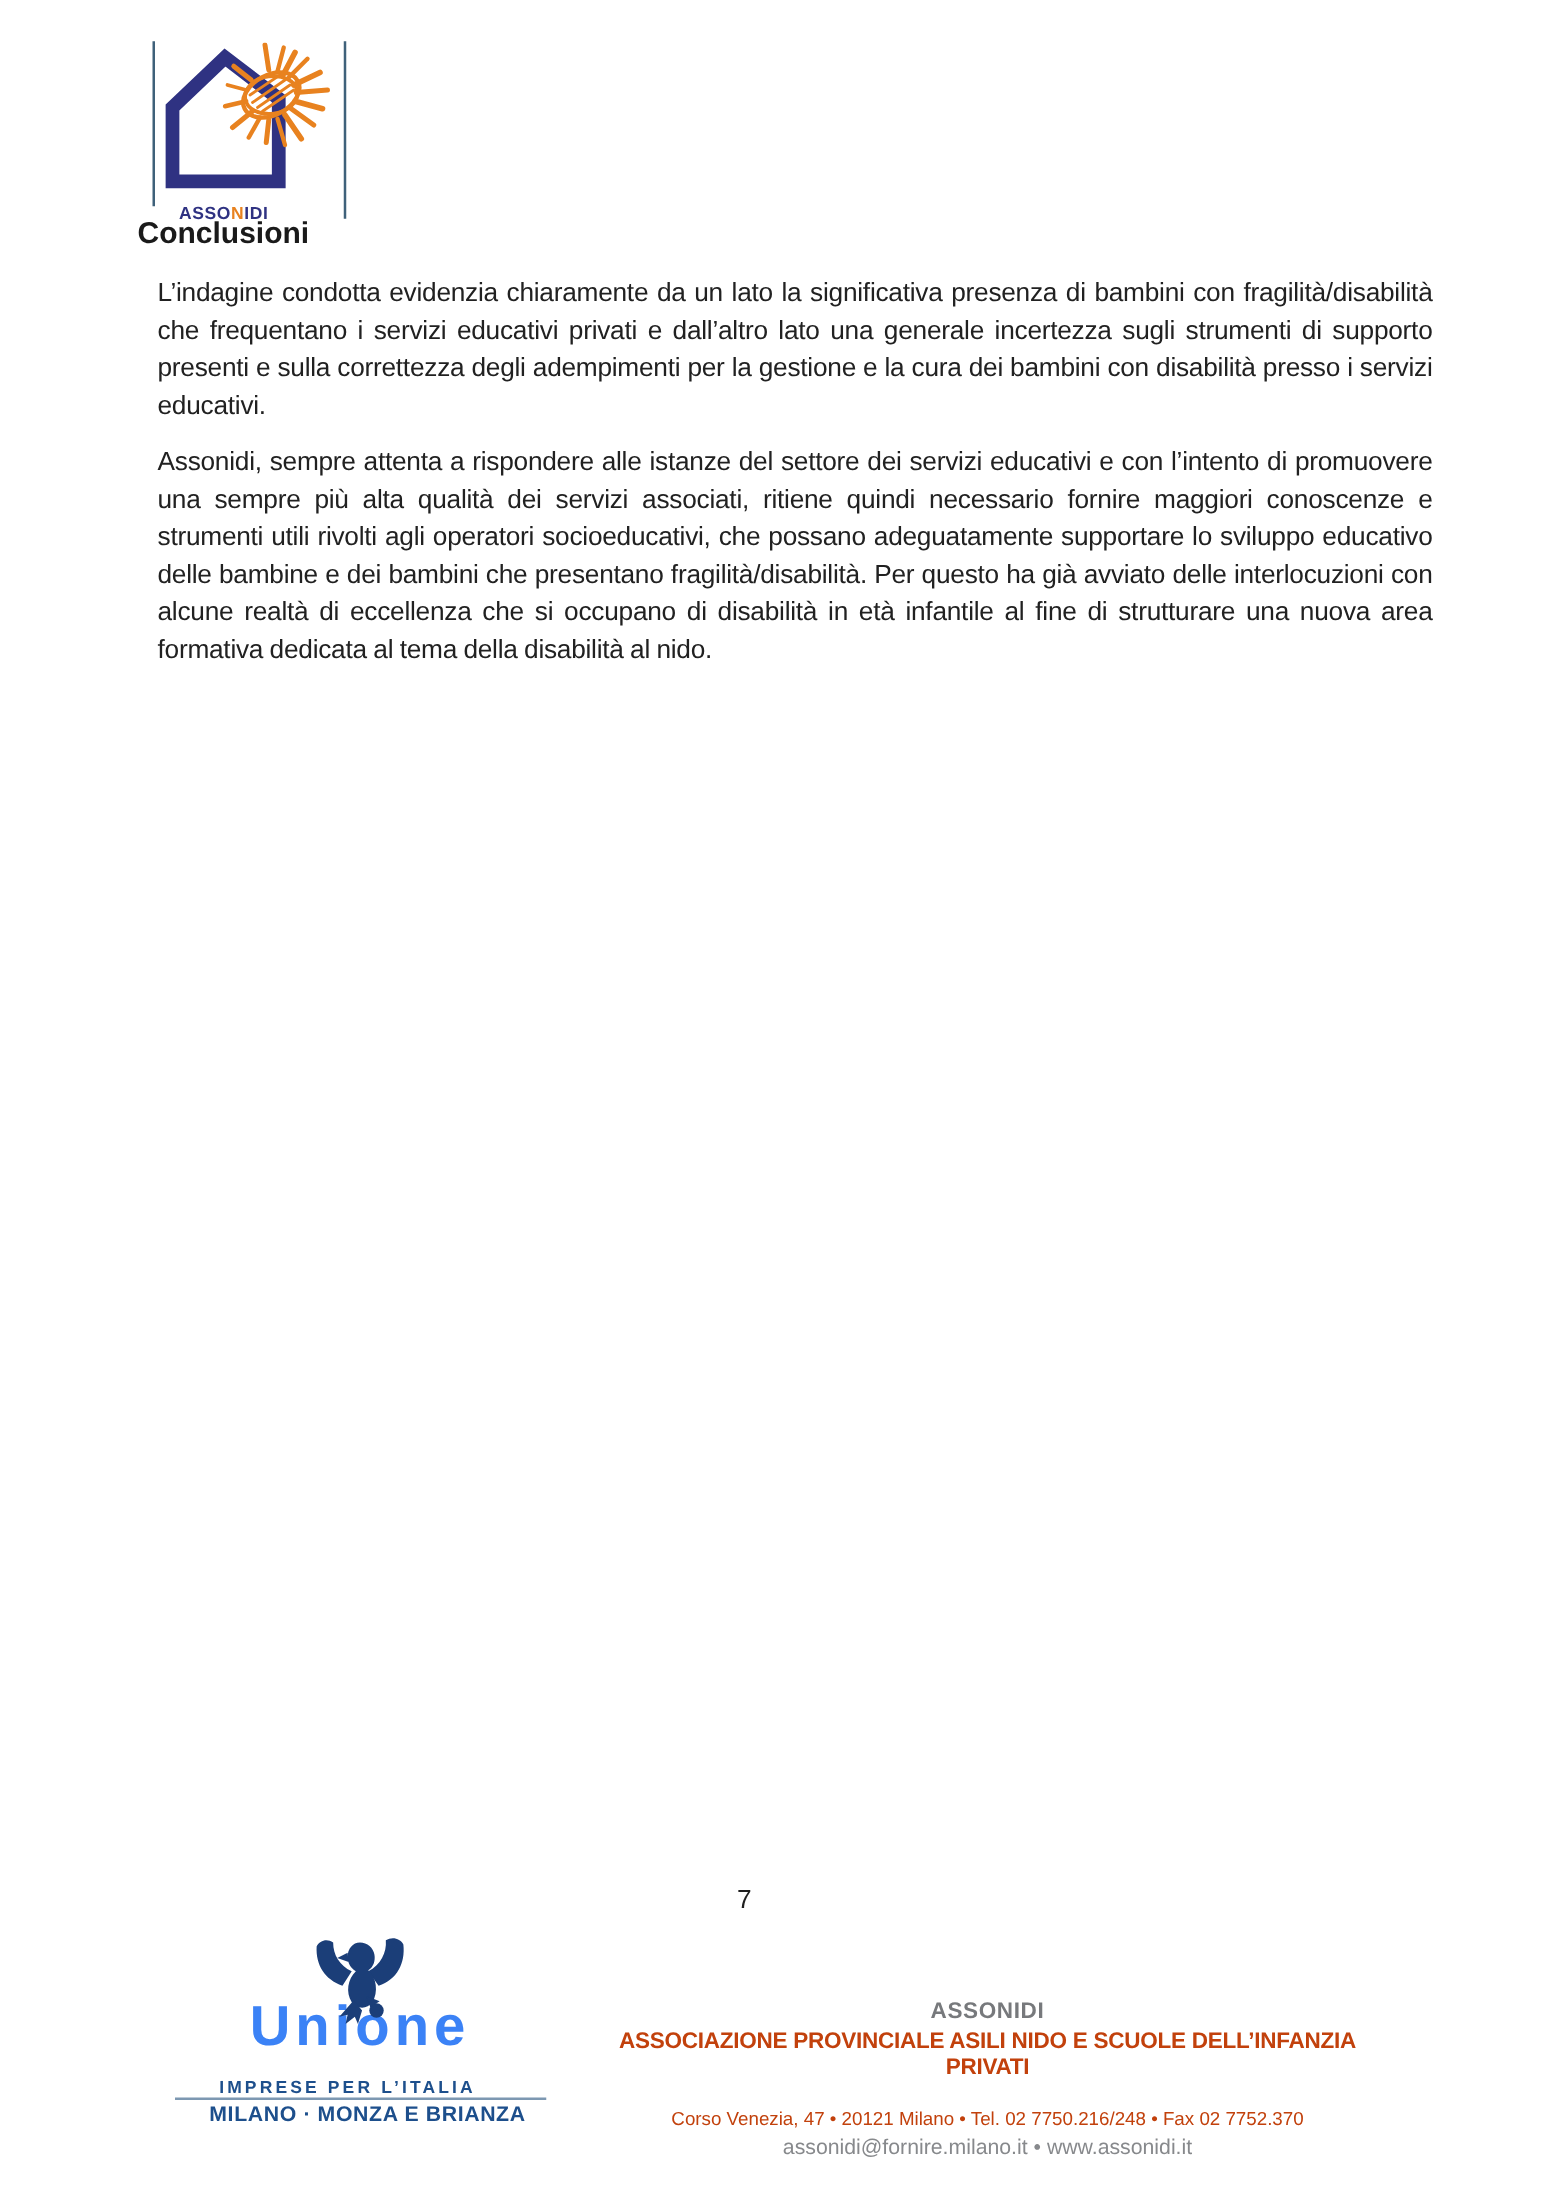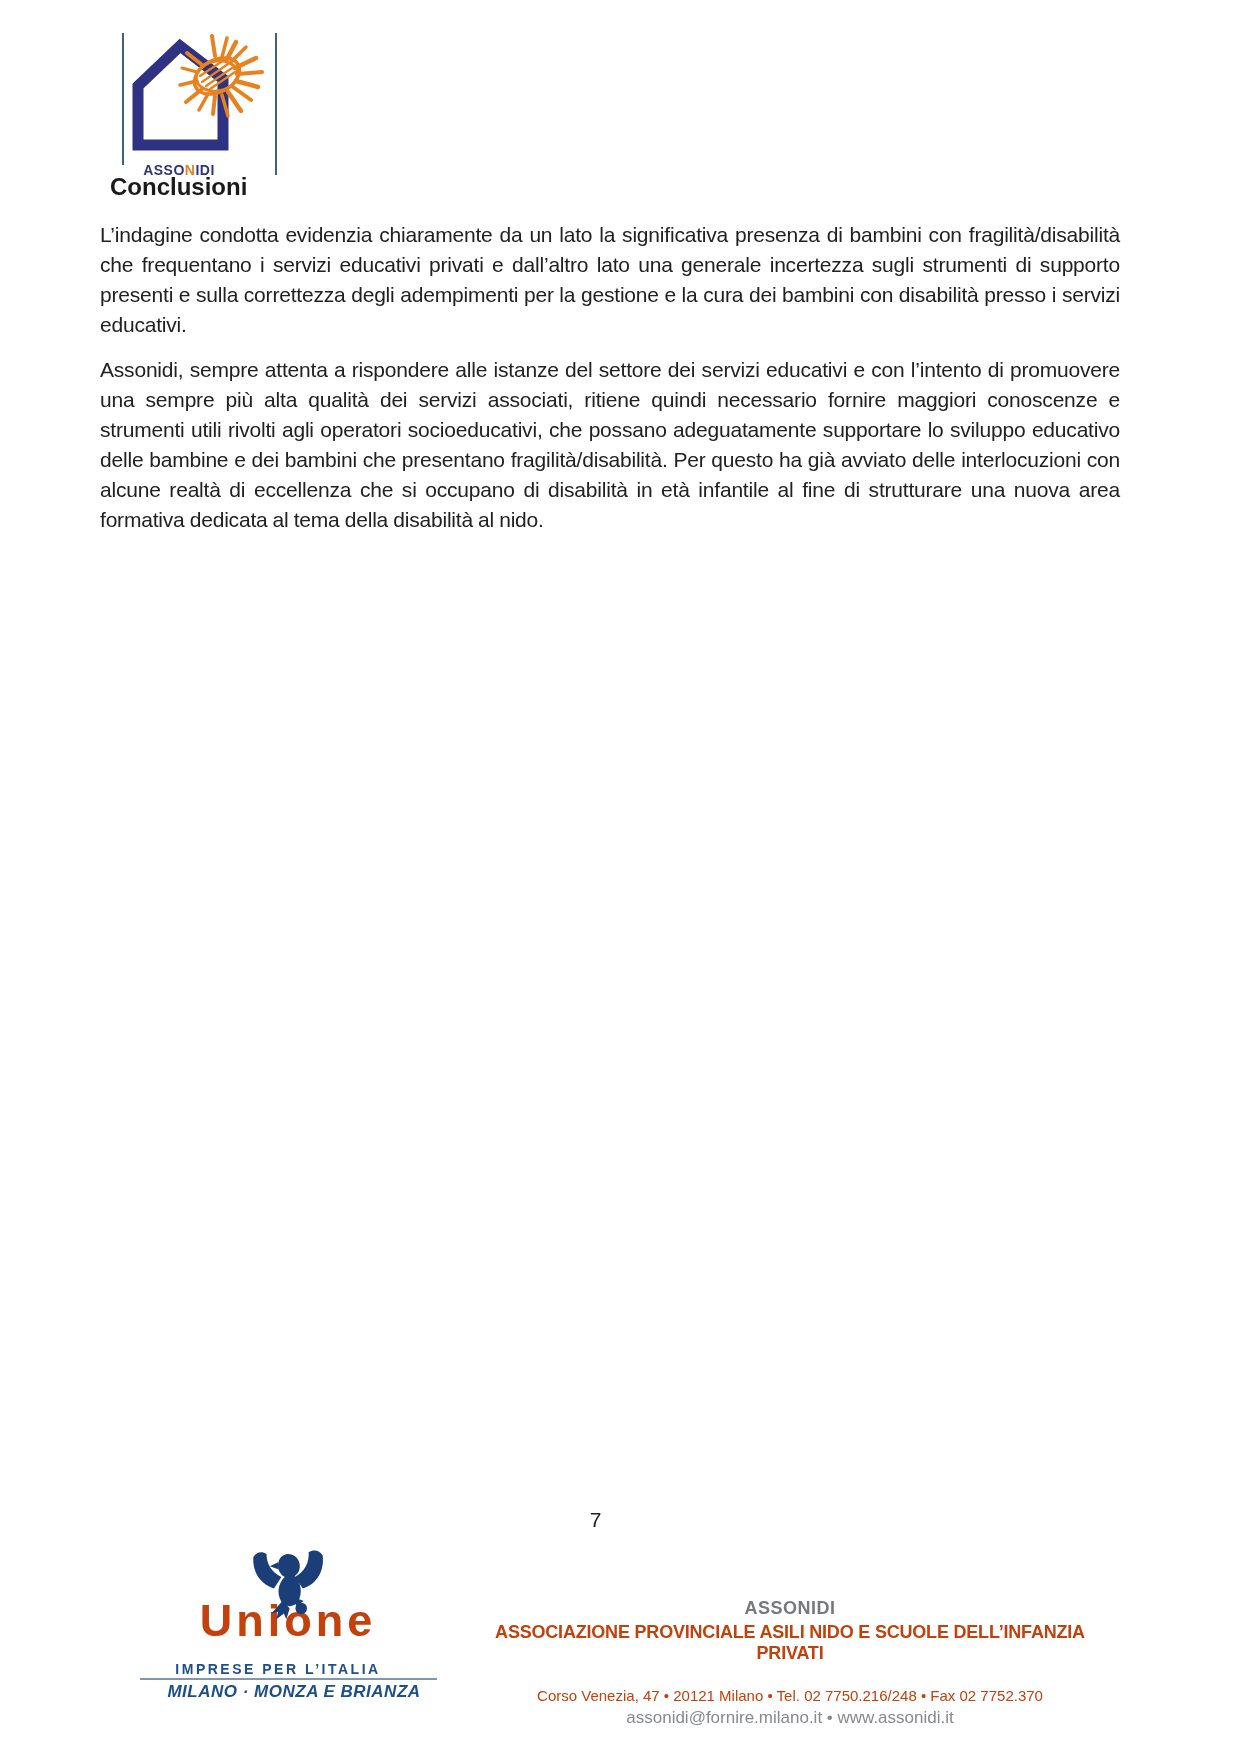--- a/index.html
+++ b/index.html
@@ -19,53 +19,53 @@
     font-size:14px; font-weight:bold; color:#2f3282; letter-spacing:0.5px;
   }
   .assonidi-wordmark .accent { color:#e8821f; }
 
   
   .heading {
     position:absolute; left:110px; top:172px; margin:0;
     font-size:24px; font-weight:bold; color:#1a1a1a; line-height:30px;
   }
   .body-text {
-    position:absolute; left:100px; top:220px; width:1020px;
+    position:absolute; left:126px; top:220px; width:1020px;
     font-size:21px; line-height:30px; text-align:justify;
     letter-spacing:-0.2px; word-spacing:-0.5px; color:#212121;
   }
   .body-text p { margin:0 0 15px 0; }
 
   .page-number {
     position:absolute; left:0; right:0; top:1508px; text-align:center;
     font-size:21px; color:#1f1f1f;
   }
 
   
   .conf-watermark {
     position:absolute; left:168px; top:1598px; width:240px; text-align:center;
-    font-size:45px; font-weight:bold; color:#c2410c; letter-spacing:4px;
+    font-size:45px; font-weight:bold; color:#3b82f6; letter-spacing:4px;
     z-index:1; line-height:46px;
   }
   .eagle-svg { position:absolute; left:243px; top:1544px; width:90px; height:76px; z-index:2; }
   .conf-name {
     position:absolute; left:148px; top:1632px; width:292px; text-align:center;
     font-family:"Liberation Serif", serif; font-weight:600; color:#1d4f8c;
     letter-spacing:1.5px; z-index:3; line-height:30px;
   }
   .conf-name .big { font-size:30px; }
   .conf-name .mid { font-size:22px; }
   .conf-tagline {
     position:absolute; left:132px; top:1661px; width:292px; text-align:center;
     font-size:14px; font-weight:bold; color:#1d4f8c; letter-spacing:2.5px;
   }
   .conf-divider { position:absolute; left:140px; top:1678px; width:297px; height:2px; background:#7d98b2; }
   .conf-region {
     position:absolute; left:148px; top:1682px; width:292px; text-align:center;
-    font-size:17px; font-weight:bold; color:#1d4f8c; letter-spacing:0.5px;font-style:italic;
+    font-size:17px; font-weight:bold; color:#1d4f8c; letter-spacing:0.5px;
   }
 
   
   .assonidi-footer { position:absolute; left:462px; top:1598px; width:656px; text-align:center; }
   .af-title { font-size:18px; font-weight:bold; color:#77797c; letter-spacing:0.5px; margin-bottom:3px; }
   .af-subtitle { font-size:18px; font-weight:bold; color:#c2410c; letter-spacing:-0.2px; margin-bottom:23px; }
   .af-address { font-size:15px; color:#c2410c; margin-bottom:4px; }
   .af-contacts { font-size:17px; color:#87898c; }
 </style>
 </head>

